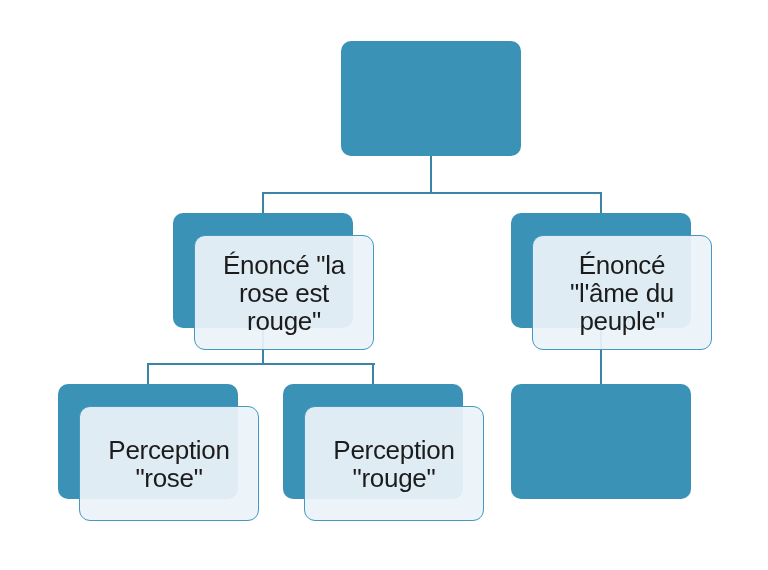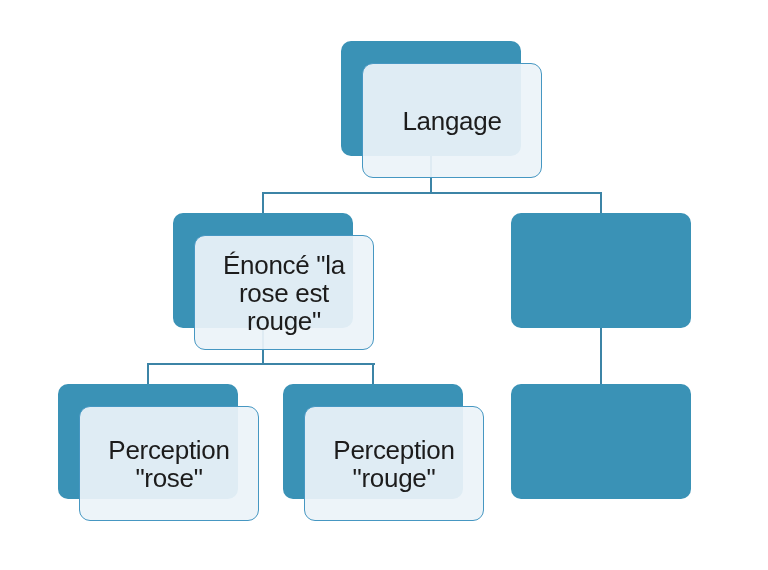--- a/index.html
+++ b/index.html
@@ -58,36 +58,38 @@
   <div class="line v c-drop-l2a"></div>
   <div class="line v c-drop-l2b"></div>
   <div class="line v c-l2a-stub"></div>
   <div class="line h c-low-bar"></div>
   <div class="line v c-drop-l3a"></div>
   <div class="line v c-drop-l3b"></div>
   <div class="line v c-l2b-line"></div>
 
   <div class="node pos-root">
     <div class="back"></div>
-    <div class="front">
-      <span class="label">Langage</span>
-    </div>
   </div>
 
   <div class="node pos-l2a">
     <div class="back"></div>
     <div class="front">
       <span class="label">Énoncé "la
 rose est
 rouge"</span>
     </div>
   </div>
 
   <div class="node pos-l2b">
     <div class="back"></div>
+    <div class="front">
+      <span class="label">Énoncé
+"l'âme du
+peuple"</span>
+    </div>
   </div>
 
   <div class="node pos-l3a">
     <div class="back"></div>
     <div class="front">
       <span class="label">Perception
 "rose"</span>
     </div>
   </div>
 

